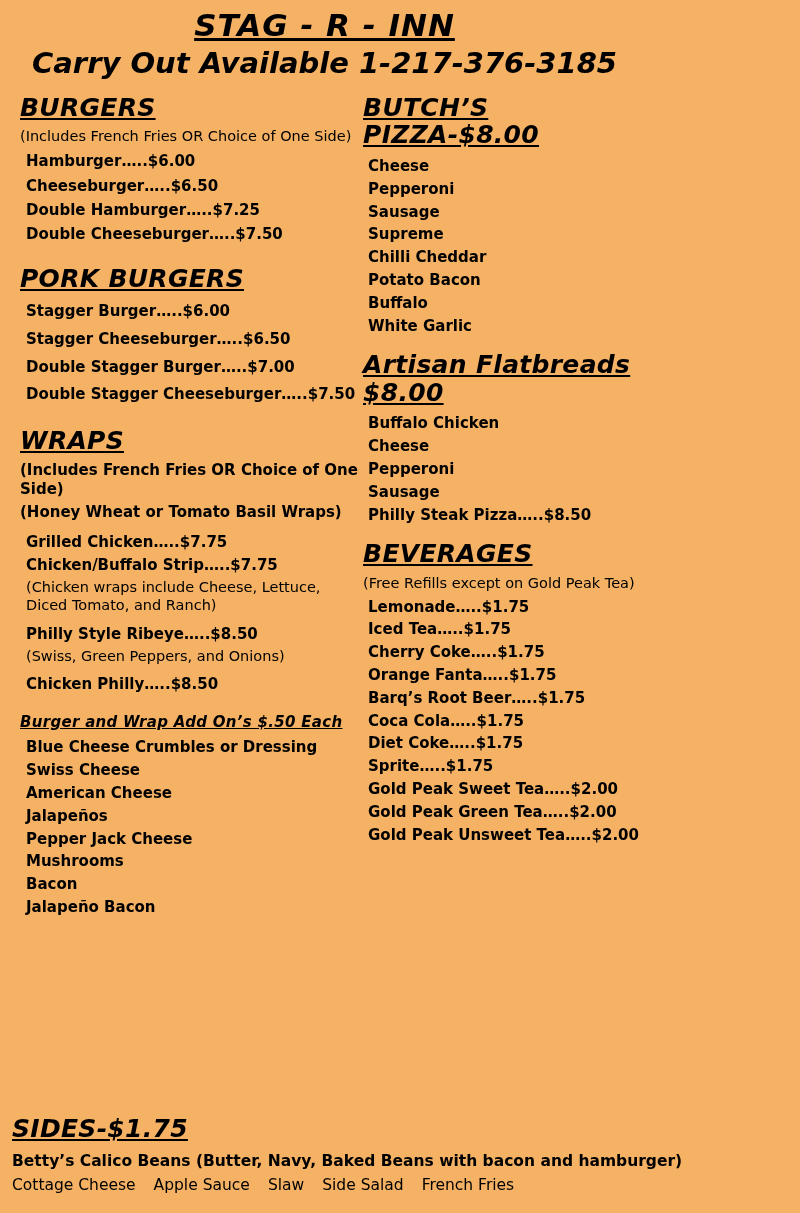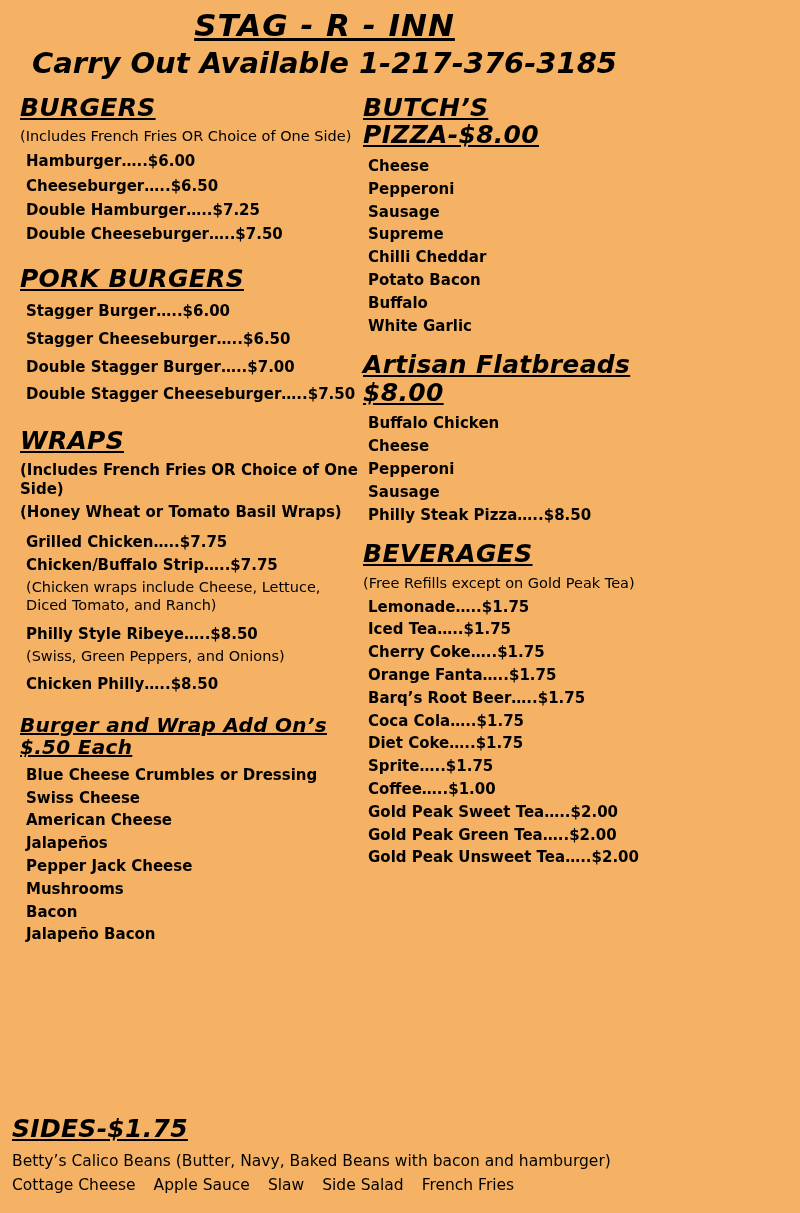--- a/index.html
+++ b/index.html
@@ -61,21 +61,21 @@
   .sec-head {
     font-size: 25px;
     font-weight: bold;
     font-style: italic;
     text-decoration: underline;
     letter-spacing: 0.3px;
     margin: 6px 0 6px 0;
     line-height: 1.1;
   }
   .sec-head.small {
-    font-size: 20px;
+    font-size: 15px;
   }
   .note {
     font-size: 14.5px;
     margin: 2px 0 3px 0;
     line-height: 1.3;
   }
   .note.bold {
     font-weight: bold;
     font-size: 15px;
   }
@@ -110,21 +110,21 @@
     position: absolute;
     left: 10px;
     bottom: 16px;
     width: 780px;
   }
   .bottom .sec-head {
     margin: 0 0 6px 2px;
   }
   .sides-line {
     font-size: 15.5px;
-    font-weight: normal;
+    font-weight: bold;
     line-height: 1.55;
     margin-left: 2px;
     white-space: nowrap;
   }
   .sides-row {
     display: flex;
     gap: 18px;
     font-size: 15.5px;
     font-weight: normal;
     margin-left: 2px;
@@ -228,21 +228,20 @@
         <div class="sec-head">BEVERAGES</div>
         <div class="note">(Free Refills except on Gold Peak Tea)</div>
         <div class="item tight">Lemonade…..$1.75</div>
         <div class="item tight">Iced Tea…..$1.75</div>
         <div class="item tight">Cherry Coke…..$1.75</div>
         <div class="item tight">Orange Fanta…..$1.75</div>
         <div class="item tight">Barq’s Root Beer…..$1.75</div>
         <div class="item tight">Coca Cola…..$1.75</div>
         <div class="item tight">Diet Coke…..$1.75</div>
         <div class="item tight">Sprite…..$1.75</div>
-        <div class="item tight">Coffee…..$1.00</div>
         <div class="item tight">Gold Peak Sweet Tea…..$2.00</div>
         <div class="item tight">Gold Peak Green Tea…..$2.00</div>
         <div class="item tight">Gold Peak Unsweet Tea…..$2.00</div>
       </div>
 
       <div class="gap-s"></div>
 
 
     </div>
 

